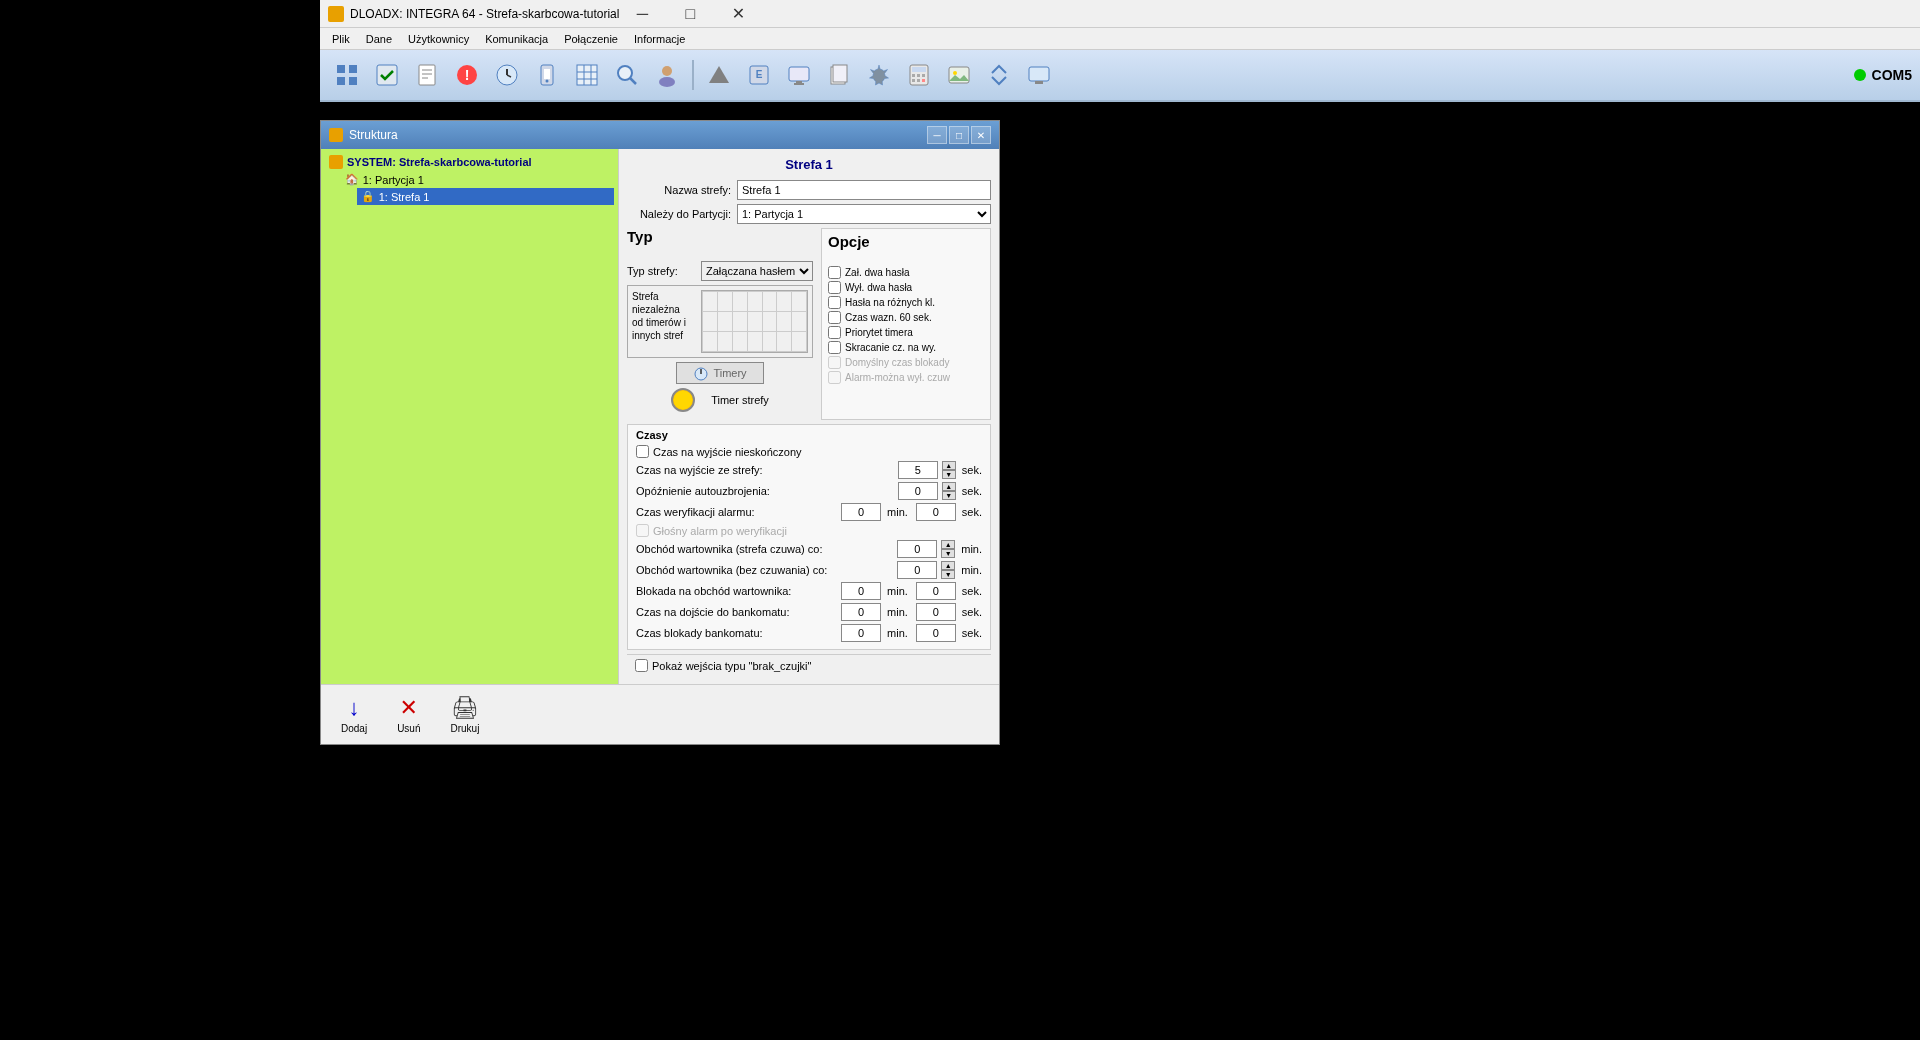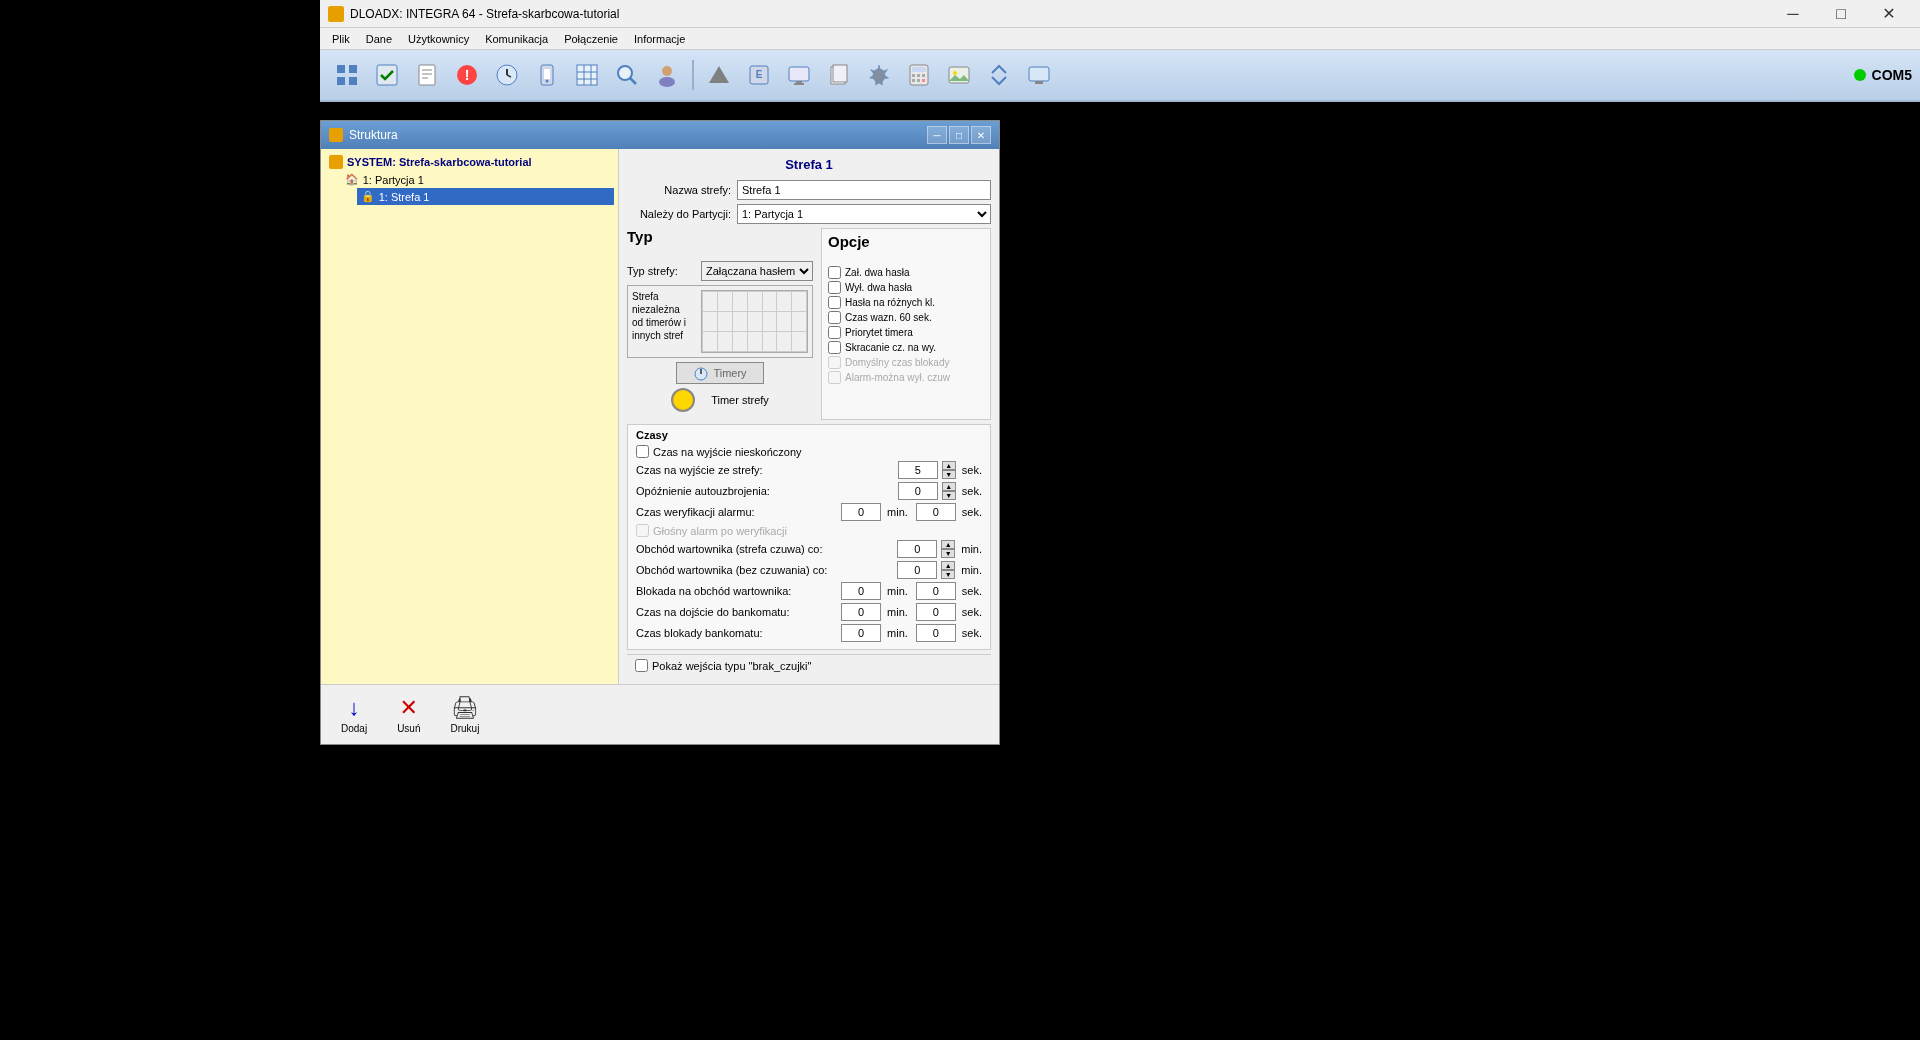--- a/index.html
+++ b/index.html
@@ -15,21 +15,21 @@
     
     .titlebar {
       position: absolute;
       top: 0; left: 320px; right: 0;
       height: 28px;
       background: #f0f0f0;
       border-bottom: 1px solid #ccc;
       display: flex;
       align-items: center;
       padding: 0 8px;
-      justify-content: space-between;
+      justify-content: flex-start;
     }
     .titlebar-left {
       display: flex;
       align-items: center;
       gap: 6px;
       font-size: 12px;
     }
     .titlebar-icon {
       width: 16px; height: 16px;
       background: #e8a000;
@@ -174,21 +174,21 @@
 
     
     .content-area {
       display: flex;
     }
 
     
     .tree-panel {
       width: 325px;
       min-height: 490px;
-      background: #fef9c3;
+      background: #bef264;
       border-right: 1px solid #ccc;
       padding: 4px;
     }
     .tree-item {
       padding: 2px 4px;
       cursor: pointer;
       display: flex;
       align-items: center;
       gap: 4px;
       font-size: 11px;

